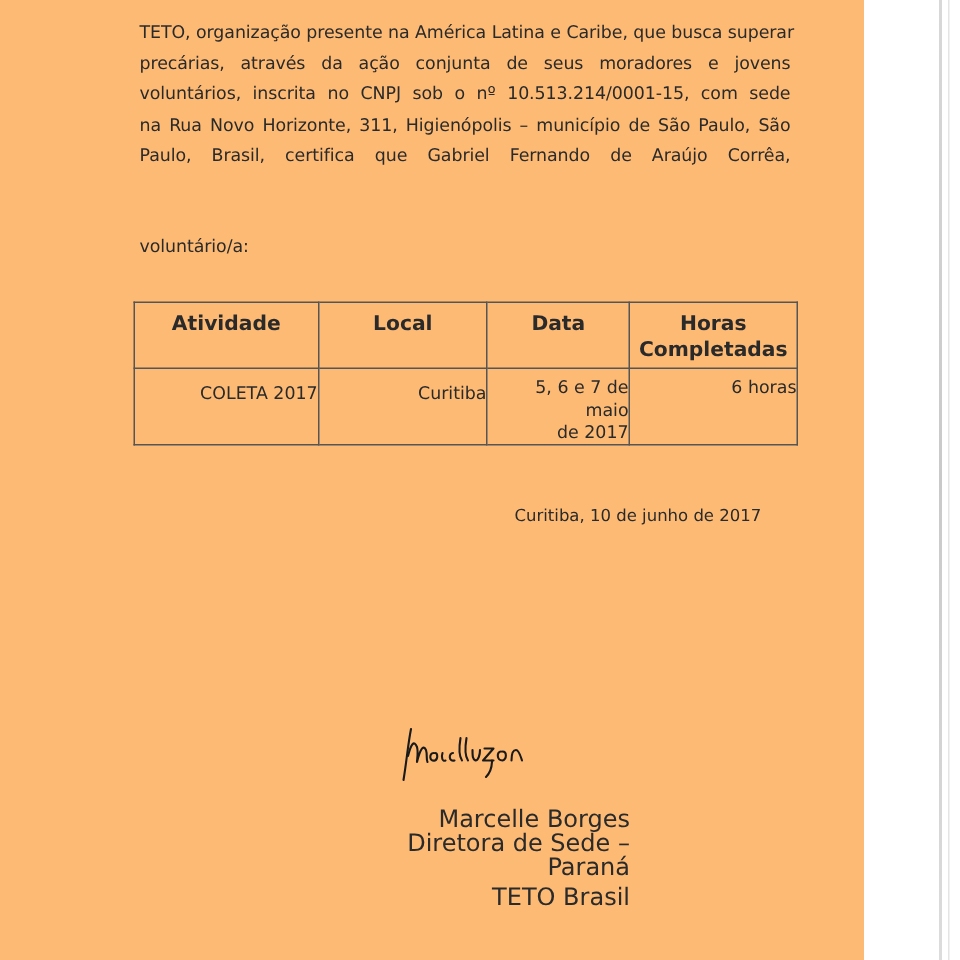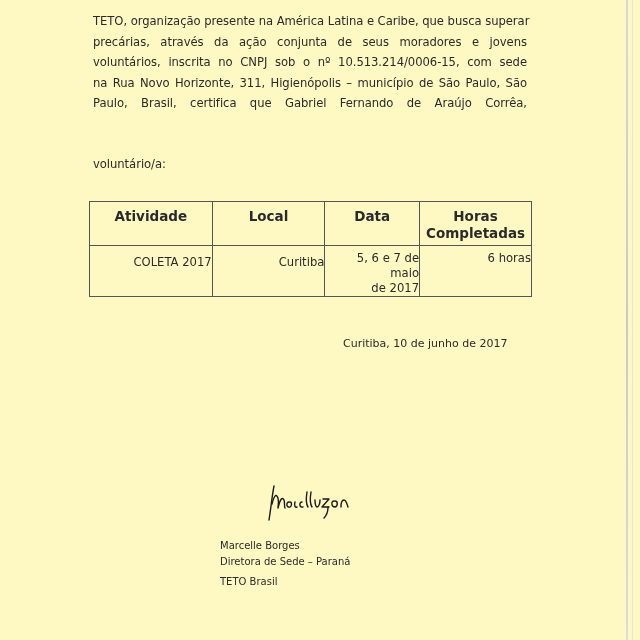--- a/index.html
+++ b/index.html
@@ -11,22 +11,22 @@
     overflow: hidden;
   }
   body {
     position: relative;
     font-family: "DejaVu Sans", sans-serif;
     color: #2b2b2b;
   }
   .page {
     position: absolute;
     left: 0; top: 0;
-    width: 640px; height: 640px;
-    background: #fef9c3;
+    width: 576px; height: 640px;
+    background: #fdba74;
   }
   .edge-line-1 {
     position: absolute;
     left: 626px; top: 0;
     width: 2px; height: 640px;
     background: linear-gradient(to bottom, #d8d8d8, #c9c9c9 50%, #dcdcdc);
   }
   .edge-line-2 {
     position: absolute;
     left: 632px; top: 0;
@@ -104,39 +104,39 @@
     left: 262px;
     top: 478px;
     width: 100px;
     height: 50px;
   }
   .sig-block {
     position: absolute;
     left: 220px;
     top: 538px;
     width: 200px;
-    text-align: left;
-    font-size: 10px;
+    text-align: right;
+    font-size: 16px;
     color: #2a2a2a;
   }
   .sig-block .name { line-height: 16px; }
   .sig-block .role { line-height: 16px; }
   .sig-block .org { margin-top: 4px; line-height: 16px; }
 </style>
 </head>
 <body>
 
 <div class="page">
   <div class="edge-line-1"></div>
   <div class="edge-line-2"></div>
 
   <div class="body-text">
     <span class="line">TETO, organização presente na América Latina e Caribe, que busca superar</span>
     <span class="line">precárias, através da ação conjunta de seus moradores e jovens</span>
-    <span class="line">voluntários,  inscrita no CNPJ sob o nº 10.513.214/0006-15, com sede</span>
+    <span class="line">voluntários,  inscrita no CNPJ sob o nº 10.513.214/0001-15, com sede</span>
     <span class="line">na Rua Novo Horizonte, 311, Higienópolis – município de São Paulo, São</span>
     <span class="line" style="word-spacing: 4px;"><span>Paulo, Brasil, certifica que</span> <span class="bold">Gabriel Fernando de Araújo Corrêa,</span></span>
     <span class="line last">voluntário/a:</span>
   </div>
 
   <table class="activity">
     <thead>
       <tr>
         <th class="col1">Atividade</th>
         <th class="col2">Local</th>

